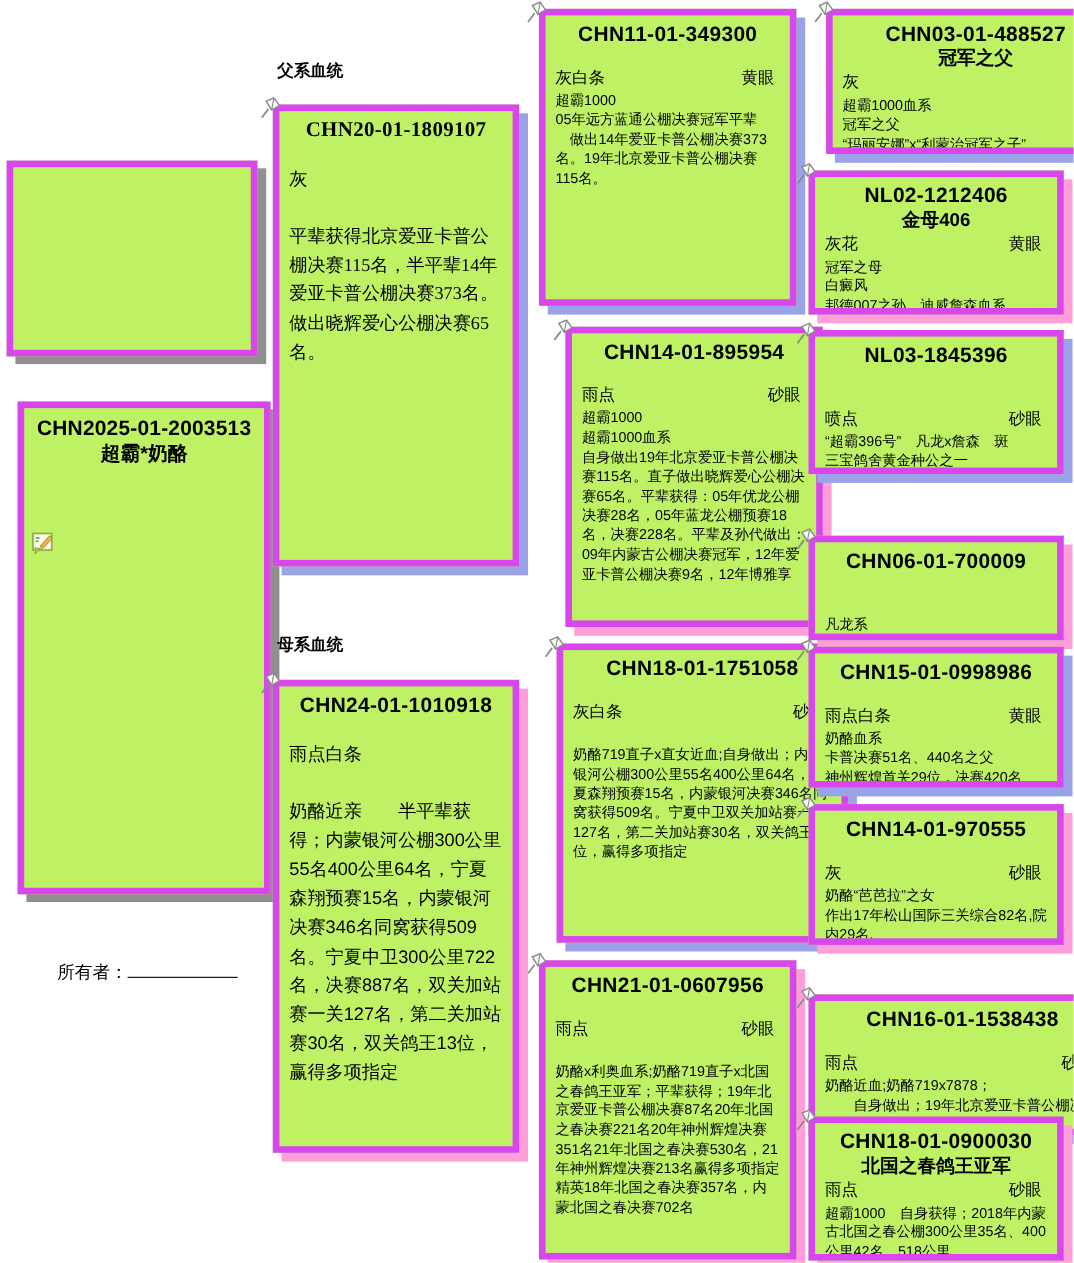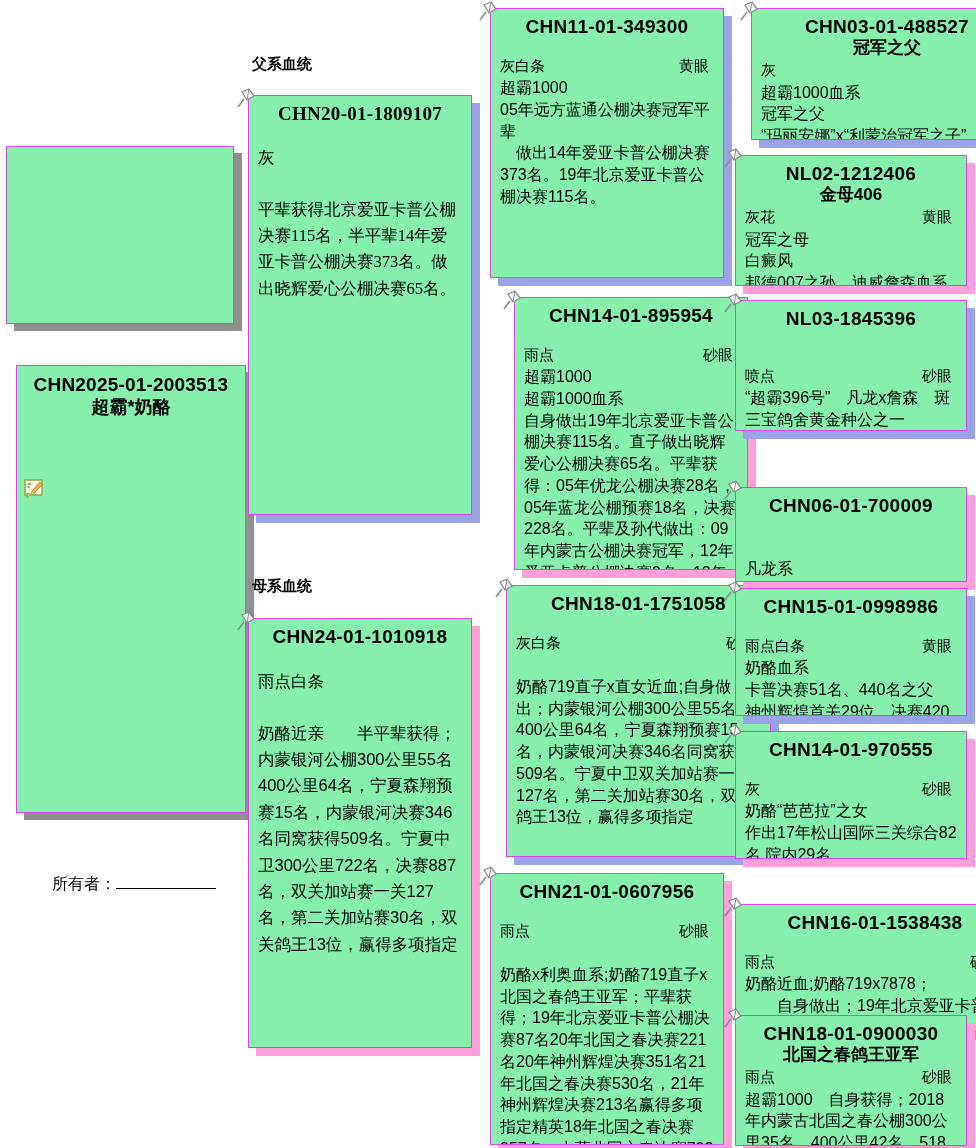--- a/index.html
+++ b/index.html
@@ -3,39 +3,39 @@
 <meta charset="utf-8">
 <style>
   html,body{margin:0;padding:0;}
   body{
     width:976px;height:1148px;position:relative;background:#ffffff;
     font-family:"Liberation Sans","DejaVu Sans",sans-serif;color:#000;
     overflow:hidden;
   }
   .slot{position:absolute;}
   .panel{
-    position:absolute;inset:0;background:#86efac;border:1px solid #d946ef;
+    position:absolute;inset:0;background:#bef264;border:6px solid #d946ef;
     overflow:hidden;
   }
   .shadow-blue{box-shadow:8px 8px 0 #9aa3e8;}
   .shadow-pink{box-shadow:8px 8px 0 #ff9ed8;}
   .shadow-grey{box-shadow:8px 7px 0 #8f8f8f;}
   .box-title{
     font-weight:bold;text-align:center;font-size:19px;line-height:1.15;
     padding-top:7px;letter-spacing:.3px;
   }
   .box-sub{
     font-weight:bold;text-align:center;font-size:17px;line-height:1.2;
   }
   .color-row{
     display:flex;justify-content:space-between;align-items:flex-start;
     padding:0 14px 0 9px;font-size:15px;line-height:1.36;margin-top:18px;
   }
   .box-body{
-    font-size:16px;line-height:1.36;padding:0 9px;white-space:pre-line;
+    font-size:13px;line-height:1.36;padding:0 9px;white-space:pre-line;
     margin-top:1px;
   }
   .big .color-row{font-size:16.5px;margin-top:22px;padding-right:16px;}
   .big .box-body{font-size:16.5px;line-height:1.6;}
   .sub-tight .color-row{margin-top:2px;}
   .gap-color .color-row{margin-top:36px;}
   .lineage-label{
     position:absolute;font-weight:bold;font-size:15px;
   }
   .pin{position:absolute;left:-14px;top:-8px;width:24px;height:24px;z-index:3;}

